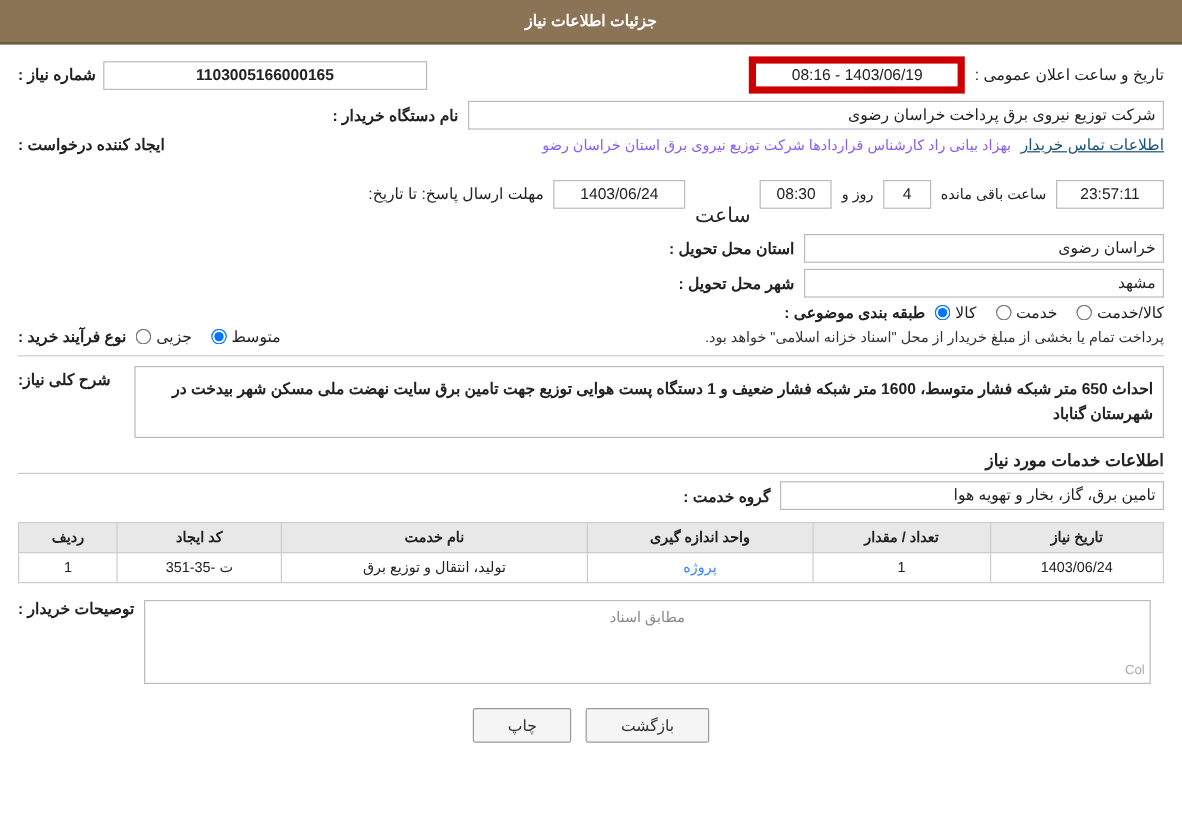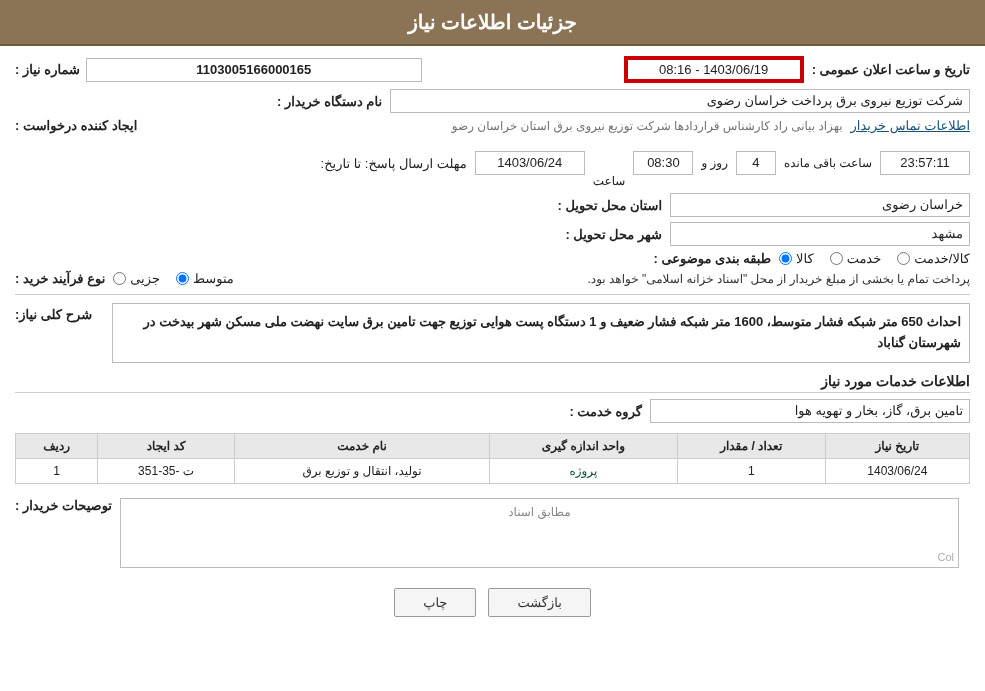--- a/index.html
+++ b/index.html
@@ -14,38 +14,38 @@
       max-width: 985px;
       margin: 0 auto;
       background: #fff;
       min-height: 691px;
     }
     .header-bar {
       background: #8B7355;
       color: #fff;
       text-align: center;
       padding: 10px 20px;
-      font-size: 20px;
+      font-size: 13px;
       font-weight: bold;
       border-bottom: 2px solid #6d5a3f;
     }
     .content {
       padding: 10px 15px;
     }
     .input-box {
       border: 1px solid #bbb;
       background: #fff;
       padding: 3px 6px;
       min-width: 200px;
       display: inline-block;
       height: 24px;
       vertical-align: middle;
     }
     .input-wide {
-      width: 336px;
+      width: 270px;
     }
     .date-box {
       border: 1px solid #bbb;
       background: #fff;
       padding: 3px 6px;
       height: 24px;
       display: inline-block;
     }
     .link-blue {
       color: #1a5276;
@@ -140,21 +140,21 @@
       display: flex;
       align-items: center;
       gap: 8px;
     }
     .id-block {
       display: flex;
       align-items: center;
       gap: 6px;
     }
     .red-bordered {
-      border: 4px solid #ef4444;
+      border: 6px solid #ef4444;
       padding: 2px 6px;
       background: #fff;
       min-width: 180px;
       text-align: center;
       display: inline-block;
     }
     .section-header {
       font-weight: bold;
       font-size: 14px;
       color: #222;
@@ -168,47 +168,47 @@
 
 <div class="page-wrapper">
   <div class="header-bar">
     <span>جزئیات اطلاعات نیاز</span>
   </div>
 
   <div class="content">
 
     <div class="header-date-row">
       <div class="announce-date-block">
-        <span style="font-weight:bold;">تاریخ و ساعت اعلان عمومی :</span>
+        <span style="font-weight:normal;">تاریخ و ساعت اعلان عمومی :</span>
         <span class="red-bordered" style="border-color:#c00;">1403/06/19 - 08:16</span>
       </div>
       <div class="id-block">
         <span class="input-box input-wide" style="text-align:center; min-width:220px; font-weight:bold;">1103005166000165</span>
         <span style="font-weight:bold;">شماره نیاز :</span>
       </div>
     </div>
 
     <div style="display:flex; align-items:center; margin-bottom:5px;">
       <span class="input-box" style="width:580px; text-align:right;">شرکت توزیع نیروی برق پرداخت خراسان رضوی</span>
       <span style="font-weight:bold; margin-right:8px; white-space:nowrap;">نام دستگاه خریدار :</span>
     </div>
 
     <div style="display:flex; align-items:center; margin-bottom:5px;">
       <span class="link-blue" style="margin-left:8px;">اطلاعات تماس خریدار</span>
-      <span style="font-size:12px; color:#737373; flex:1; text-align:right;">بهزاد بیانی راد کارشناس قراردادها شرکت توزیع نیروی برق استان خراسان رضو</span>
+      <span style="font-size:12px; color:#8b5cf6; flex:1; text-align:right;">بهزاد بیانی راد کارشناس قراردادها شرکت توزیع نیروی برق استان خراسان رضو</span>
       <span style="font-weight:bold; margin-right:8px; white-space:nowrap;">ایجاد کننده درخواست :</span>
     </div>
 
     <div style="display:flex; align-items:center; gap:8px; margin-bottom:5px; flex-wrap:wrap;">
       <span class="date-box" style="width:90px;text-align:center;">23:57:11</span>
       <span style="font-size:12px;">ساعت باقی مانده</span>
       <span class="date-box" style="width:40px;text-align:center;">4</span>
       <span style="font-size:12px;">روز و</span>
       <span class="date-box" style="width:60px;text-align:center;">08:30</span>
-      <span style="font-size:12px;margin-top:36px;">ساعت</span>
+      <span style="font-size:17px;margin-top:36px;">ساعت</span>
       <span class="date-box" style="width:110px;text-align:center;">1403/06/24</span>
       <span style="font-weight:normal; white-space:nowrap;">مهلت ارسال پاسخ: تا تاریخ:</span>
     </div>
 
     <div style="display:flex; align-items:center; margin-bottom:5px;">
       <span class="input-box" style="width:300px; text-align:right;">خراسان رضوی</span>
       <span style="font-weight:bold; margin-right:8px;">استان محل تحویل :</span>
     </div>
 
     <div style="display:flex; align-items:center; margin-bottom:5px;">
@@ -272,21 +272,21 @@
             <th>واحد اندازه گیری</th>
             <th>نام خدمت</th>
             <th>کد ایجاد</th>
             <th>ردیف</th>
           </tr>
         </thead>
         <tbody>
           <tr>
             <td>1403/06/24</td>
             <td>1</td>
-            <td style="color:#14532d;">پروژه</td>
+            <td style="color:#3b82f6;">پروژه</td>
             <td>تولید، انتقال و توزیع برق</td>
             <td>ت -35-351</td>
             <td>1</td>
           </tr>
         </tbody>
       </table>
     </div>
 
     <div style="display:flex; align-items:flex-start; margin-bottom:8px; margin-top:6px;">
       <div class="buyer-desc-box" style="flex:1; margin-left:8px; position:relative;">

